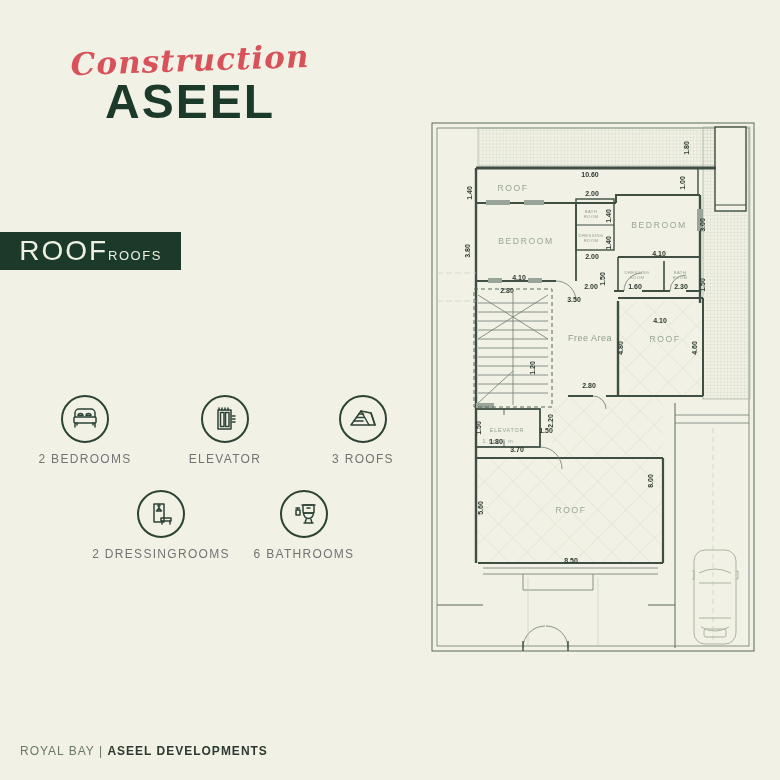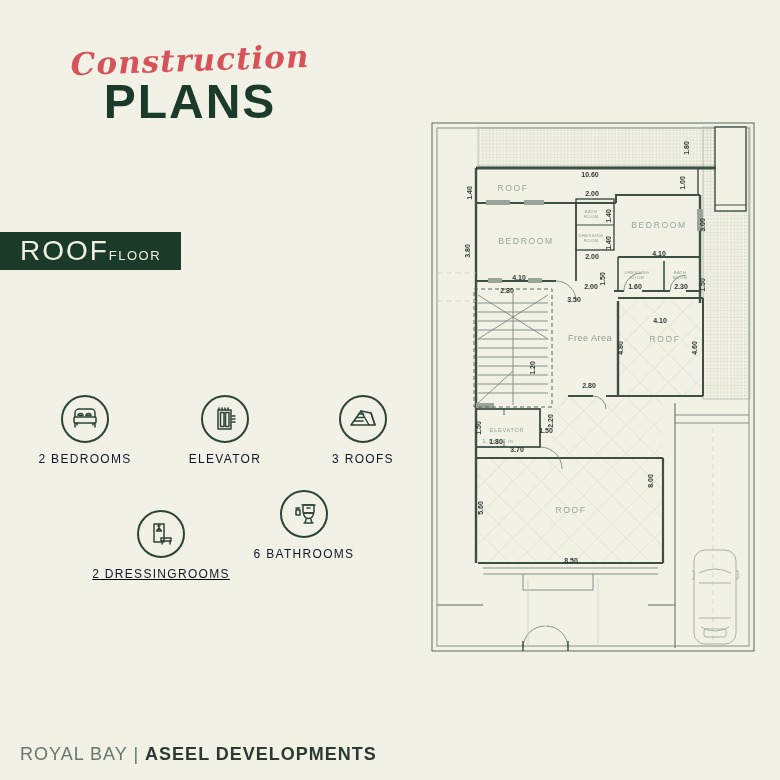--- a/index.html
+++ b/index.html
@@ -13,50 +13,50 @@
       color:#1c3a29;letter-spacing:2px;margin-top:-4px;}
   
   .floor-tag{position:absolute;left:0;top:232px;width:181px;height:38px;background:#1c3a29;
       display:flex;align-items:baseline;justify-content:center;padding-top:0;}
   .floor-tag .big{font-size:28px;font-weight:300;color:#eef0e2;letter-spacing:2px;line-height:38px;}
   .floor-tag .small{font-size:13px;font-weight:400;color:#eef0e2;letter-spacing:1.5px;}
   
   .legend-item{position:absolute;text-align:center;}
   .legend-circle{width:44px;height:44px;border:2px solid #2c4336;border-radius:50%;
       margin:0 auto;display:flex;align-items:center;justify-content:center;background:transparent;}
-  .legend-label{margin-top:9px;font-size:12px;letter-spacing:1.3px;color:#0f172a;font-weight:500;}
+  .legend-label{margin-top:9px;font-size:12px;letter-spacing:1.3px;color:#737373;font-weight:500;}
   .licon{stroke:#2c4336;fill:none;stroke-width:1.5;stroke-linecap:round;stroke-linejoin:round;}
   
-  .footer{position:absolute;left:20px;top:744px;font-size:18px;letter-spacing:1px;color:#6a776b;text-align:right;}
+  .footer{position:absolute;left:20px;top:744px;font-size:12px;letter-spacing:1px;color:#6a776b;text-align:right;}
   .footer .co{font-weight:700;color:#2c3a30;}
   
   .plan{position:absolute;left:428px;top:113px;}
   .wl{stroke:#3f4f43;fill:none;}
   .thin{stroke:#6c7c6e;stroke-width:0.8;fill:none;}
   .bnd{stroke:#5a6a5c;stroke-width:1;fill:none;}
   .dsh{stroke:#5a6a5c;stroke-width:1;fill:none;stroke-dasharray:4 3;}
   .faint{stroke:#c9cfba;stroke-width:0.7;fill:none;}
   .win{fill:#98a598;stroke:none;}
   text.dim{font:700 7px "Liberation Sans",sans-serif;fill:#2e3a31;text-anchor:middle;}
   text.rm{font:400 8.6px "Liberation Sans",sans-serif;fill:#98a698;letter-spacing:1.6px;text-anchor:middle;}
   text.rs{font:400 4.2px "Liberation Sans",sans-serif;fill:#93a193;letter-spacing:.4px;text-anchor:middle;}
   text.rf{font:400 9px "Liberation Sans",sans-serif;fill:#8e9c8e;letter-spacing:.5px;text-anchor:middle;}
   text.re{font:400 5.4px "Liberation Sans",sans-serif;fill:#95a295;letter-spacing:.8px;text-anchor:middle;}
 </style>
 </head>
 <body>
 
 <div class="title-block">
   <div class="title-script">Construction</div>
-  <div class="title-main">PLANS</div>
+  <div class="title-main">ASEEL</div>
 </div>
 
 <div class="floor-tag">
   <span class="big">ROOF</span>
-  <span class="small">FLOOR</span>
+  <span class="small">ROOFS</span>
 </div>
 
 <div class="legend-item" style="left:25px;top:395px;width:120px;">
   <div class="legend-circle">
     <svg class="licon" width="32" height="32" viewBox="0 0 32 32">
       <path d="M6 14 v-4 a4 4 0 0 1 4-4 h12 a4 4 0 0 1 4 4 v4"></path>
       <rect x="5" y="14" width="22" height="6" rx="1"></rect>
       <path d="M9 12.5 a2.5 2 0 0 1 5 0 z M17 12.5 a2.5 2 0 0 1 5 0 z"></path>
       <path d="M6 20 v4 M26 20 v4 M8 20 v2 M24 20 v2"></path>
     </svg>
@@ -79,21 +79,21 @@
   <div class="legend-circle">
     <svg class="licon" width="32" height="32" viewBox="0 0 32 32">
       <path d="M4 22 L14 8 L22 22 Z"></path>
       <path d="M7 18 h9 M9.5 14.5 h7 M12 11 h4.5"></path>
       <path d="M14 8 L24 10 L28 22 L22 22"></path>
       <path d="M24 10 L28 22"></path>
     </svg>
   </div>
   <div class="legend-label">3 ROOFS</div>
 </div>
-<div class="legend-item" style="left:76px;top:510px;width:170px;text-decoration:underline;">
+<div class="legend-item" style="left:76px;top:490px;width:170px;">
   <div class="legend-circle">
     <svg class="licon" width="32" height="32" viewBox="0 0 32 32">
       <rect x="9" y="6" width="10" height="18"></rect>
       <path d="M14 10 l-2.5 3 h5 z M14 10 v-1.2 a1 1 0 1 1 1-1"></path>
       <rect x="16" y="20" width="10" height="3"></rect>
       <path d="M17 23 v3 M25 23 v3"></path>
     </svg>
   </div>
   <div class="legend-label">2 DRESSINGROOMS</div>
 </div>

